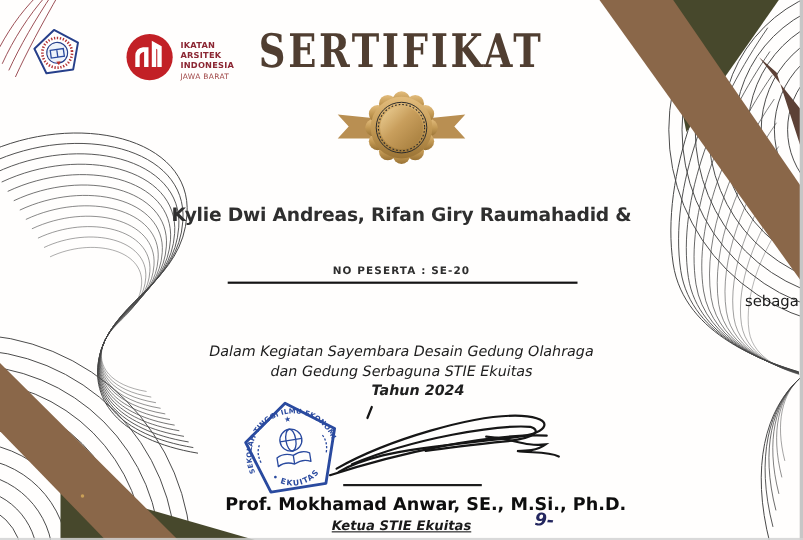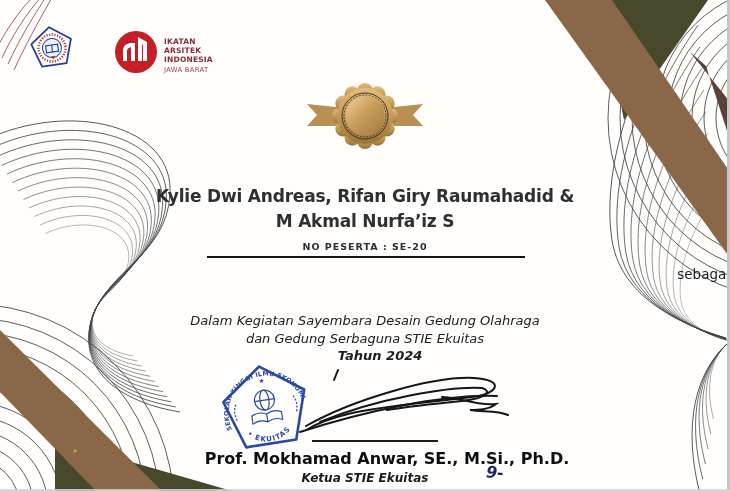--- a/index.html
+++ b/index.html
@@ -15,21 +15,21 @@
   .given{top:157px;font-weight:700;font-size:15px;color:#1d1d1d;letter-spacing:.3px;}
   .recipient{top:184px;font-weight:700;font-size:17px;line-height:25px;color:#2f2f2f;letter-spacing:-.2px;}
   .nopeserta{top:241px;font-weight:700;font-size:9.5px;letter-spacing:1px;color:#2e2e2e;}
   .rule{top:256px;left:207px;width:318px;height:2px;background:#141414;}
   .sebagai{top:266px;font-size:13.5px;color:#1c1c1c;text-align:right;}
   .award{top:289px;font-weight:700;font-size:14px;letter-spacing:1.5px;color:#1a1a1a;}
   .event{top:312px;font-style:italic;font-weight:500;font-size:13px;line-height:17.5px;color:#202020;}
   .event .l3{display:block;padding-left:30px;font-weight:bold;}
   .sigrule{top:440px;left:312px;width:126px;height:2px;background:#1c1c1c;}
   .prof{top:449px;font-weight:700;font-size:16px;color:#0e0e0e;padding-left:44px;}
-  .ketua{top:471px;font-style:italic;font-weight:700;font-size:12px;color:#1a1a1a;}
+  .ketua{top:471px;font-style:italic;font-weight:700;font-size:12px;color:#1a1a1a;text-decoration:underline;}
   .mark{left:486px;top:463px;font-style:italic;font-weight:700;font-size:16px;color:#23265e;transform:rotate(4deg);}
   .iai-text{left:164px;top:37px;line-height:9px;}
   .iai-text .b{font-weight:700;font-size:7.5px;color:#8c2733;letter-spacing:.2px;}
   .iai-text .s{font-weight:400;font-size:6.8px;color:#a04848;letter-spacing:.3px;margin-top:2px;}
   .edge-r{right:0;top:0;width:3px;height:100%;background:#c6c6c6;z-index:9;}
   .edge-b{left:0;bottom:0;width:100%;height:2px;background:#d2d2d2;opacity:.85;z-index:9;}
   svg{display:block;}
 </style>
 </head>
 <body>
@@ -142,20 +142,23 @@
                          M24,31 V7 L33,12 V31 H29 V15 L28,14.3 V31 Z"></path>
   </svg>
 
   <div class="abs iai-text" style="z-index:3">
     <div class="b">IKATAN</div>
     <div class="b">ARSITEK</div>
     <div class="b">INDONESIA</div>
     <div class="s">JAWA BARAT</div>
   </div>
 
+  <div class="abs ctr title" style="z-index:3">
+    <span>SERTIFIKAT</span>
+  </div>
 
   <svg class="abs" style="left:305px;top:80px;z-index:3" width="120" height="74" viewBox="0 0 120 74">
     <defs>
       <linearGradient id="gold1" x1="0" y1="0" x2="0" y2="1">
         <stop offset="0" stop-color="#e3bd7d"></stop>
           <stop offset="0.5" stop-color="#c49a55"></stop>
           <stop offset="1" stop-color="#9a7335"></stop>
       </linearGradient>
       <linearGradient id="gold2" x1="0" y1="0" x2="1" y2="1">
         <stop offset="0" stop-color="#f0d49a"></stop>
@@ -181,21 +184,20 @@
     </g>
     <circle cx="60" cy="36" r="28" fill="url(#gold1)"></circle>
     <circle cx="60" cy="36" r="23" fill="none" stroke="#2a2a2a" stroke-width="0.9"></circle>
     <circle cx="60" cy="36" r="21" fill="none" stroke="#2a2a2a" stroke-width="1" stroke-dasharray="1.5,1.8"></circle>
     <circle cx="60" cy="36" r="19.5" fill="url(#gold2)"></circle>
   </svg>
 
 
   <div class="abs ctr recipient" style="z-index:3">
     <div>Kylie Dwi Andreas, Rifan Giry Raumahadid &amp;</div>
-    <div>M Akmal Nurfa’iz S</div>
   </div>
 
   <div class="abs ctr nopeserta" style="z-index:3">NO PESERTA : SE-20</div>
 
   <div class="abs rule" style="z-index:3"></div>
 
   <div class="abs ctr sebagai" style="z-index:3">sebagai</div>
 
 
   <div class="abs ctr event" style="z-index:3">

